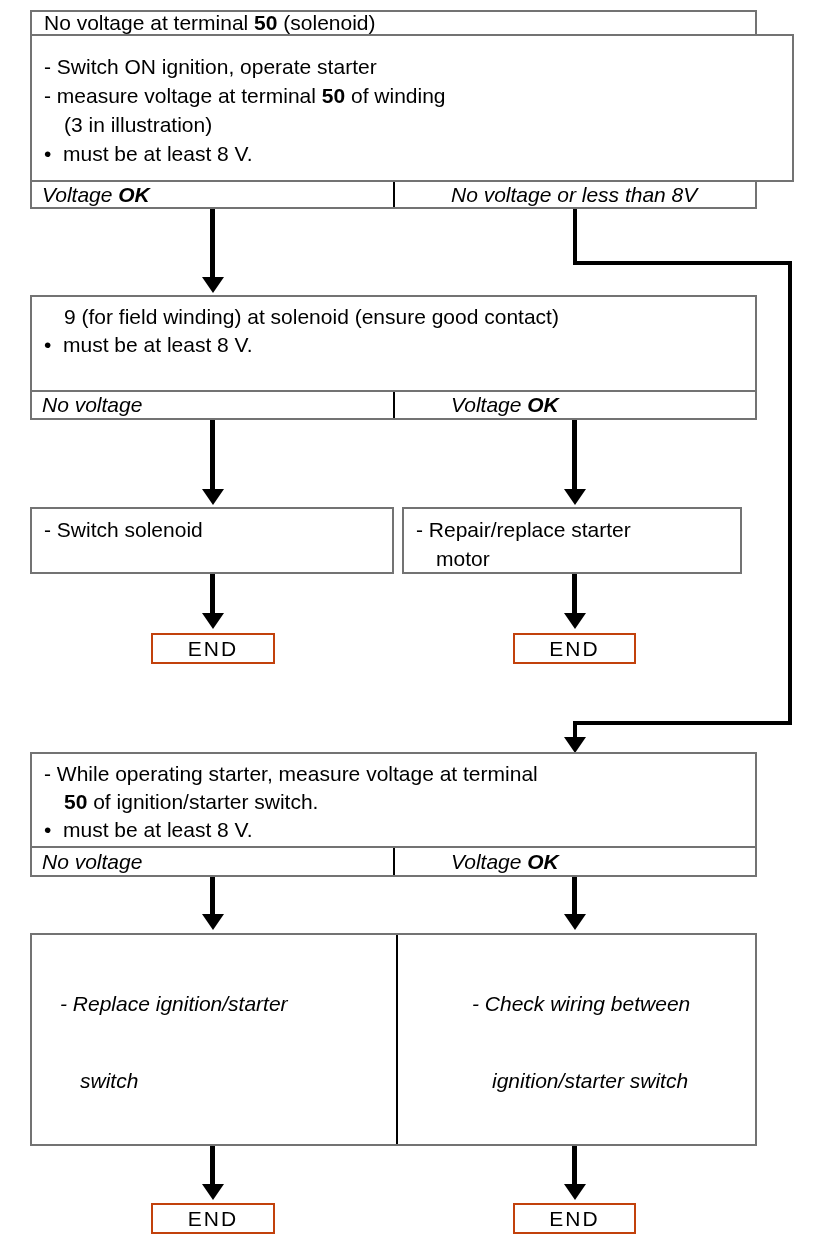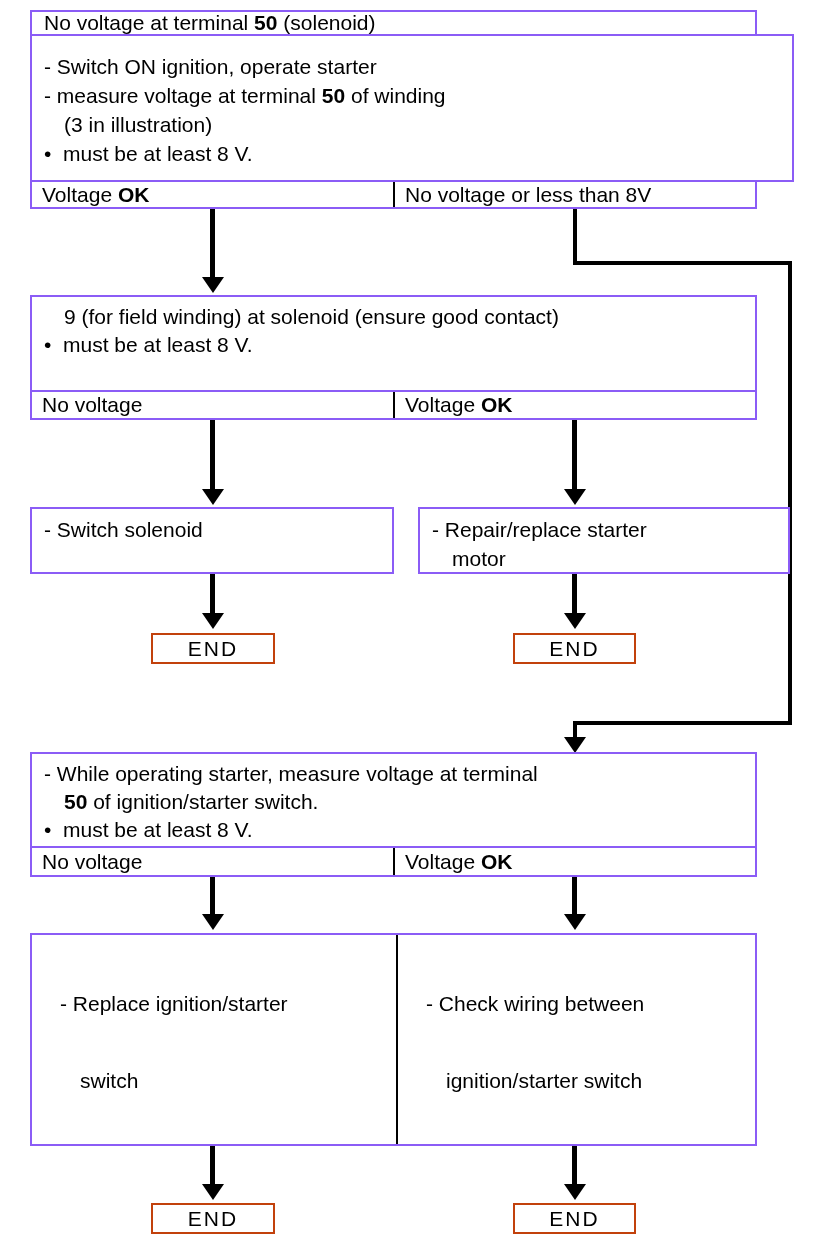--- a/index.html
+++ b/index.html
@@ -11,43 +11,43 @@
   }
   .canvas {
     position:relative;
     width:832px;
     height:1260px;
     background:#ffffff;
     overflow:hidden;
   }
   .box {
     position:absolute;
-    border:2px solid #8b5cf6;
+    border:2px solid #737373;
     background:#fff;
   }
   .tline {
     line-height:29px;
     padding-left:12px;
     white-space:pre-wrap;
   }
   .lh28 .tline { line-height:28px; }
   .ind { padding-left:32px; }
   .pt16 { padding-top:16px; }
   .pt6 { padding-top:6px; }
-  .split { display:flex; }
+  .split { display:flex;font-style:italic; }
   .cell {
     display:flex;
     align-items:center;
     padding-left:10px;
     white-space:pre-wrap;
     overflow:hidden;
   }
   .cell-l { width:363px; flex:none; border-right:2px solid #000; }
   .cell-l-wide { width:366px; flex:none; border-right:2px solid #000; }
-  .cell-r { flex:1; }
+  .cell-r { flex:1;margin-left:46px; }
   .vcell {
     display:block;
     padding-left:16px;
   }
   .stem {
     position:absolute;
     width:5px;
     background:#000;
   }
   .wire {
@@ -114,21 +114,21 @@
 
   <div class="stem" style="left:210px; top:420px; height:70px;"></div>
   <div class="head-down" style="left:202px; top:489px;"></div>
   <div class="stem" style="left:572px; top:420px; height:70px;"></div>
   <div class="head-down" style="left:564px; top:489px;"></div>
 
   <div class="box pt6" style="left:30px; top:507px; width:364px; height:67px;">
     <div class="tline"><span>- Switch solenoid</span></div>
   </div>
 
-  <div class="box pt6" style="left:418px; top:507px; width:372px; height:67px;">
+  <div class="box pt6" style="left:402px; top:507px; width:340px; height:67px;">
     <div class="tline"><span>- Repair/replace starter</span></div>
     <div class="tline ind"><span>motor</span></div>
   </div>
 
   <div class="stem" style="left:210px; top:574px; height:39px;"></div>
   <div class="head-down" style="left:202px; top:613px;"></div>
   <div class="stem" style="left:572px; top:574px; height:39px;"></div>
   <div class="head-down" style="left:564px; top:613px;"></div>
 
   <div class="endbox" style="left:151px; top:633px; width:124px; height:31px;">

